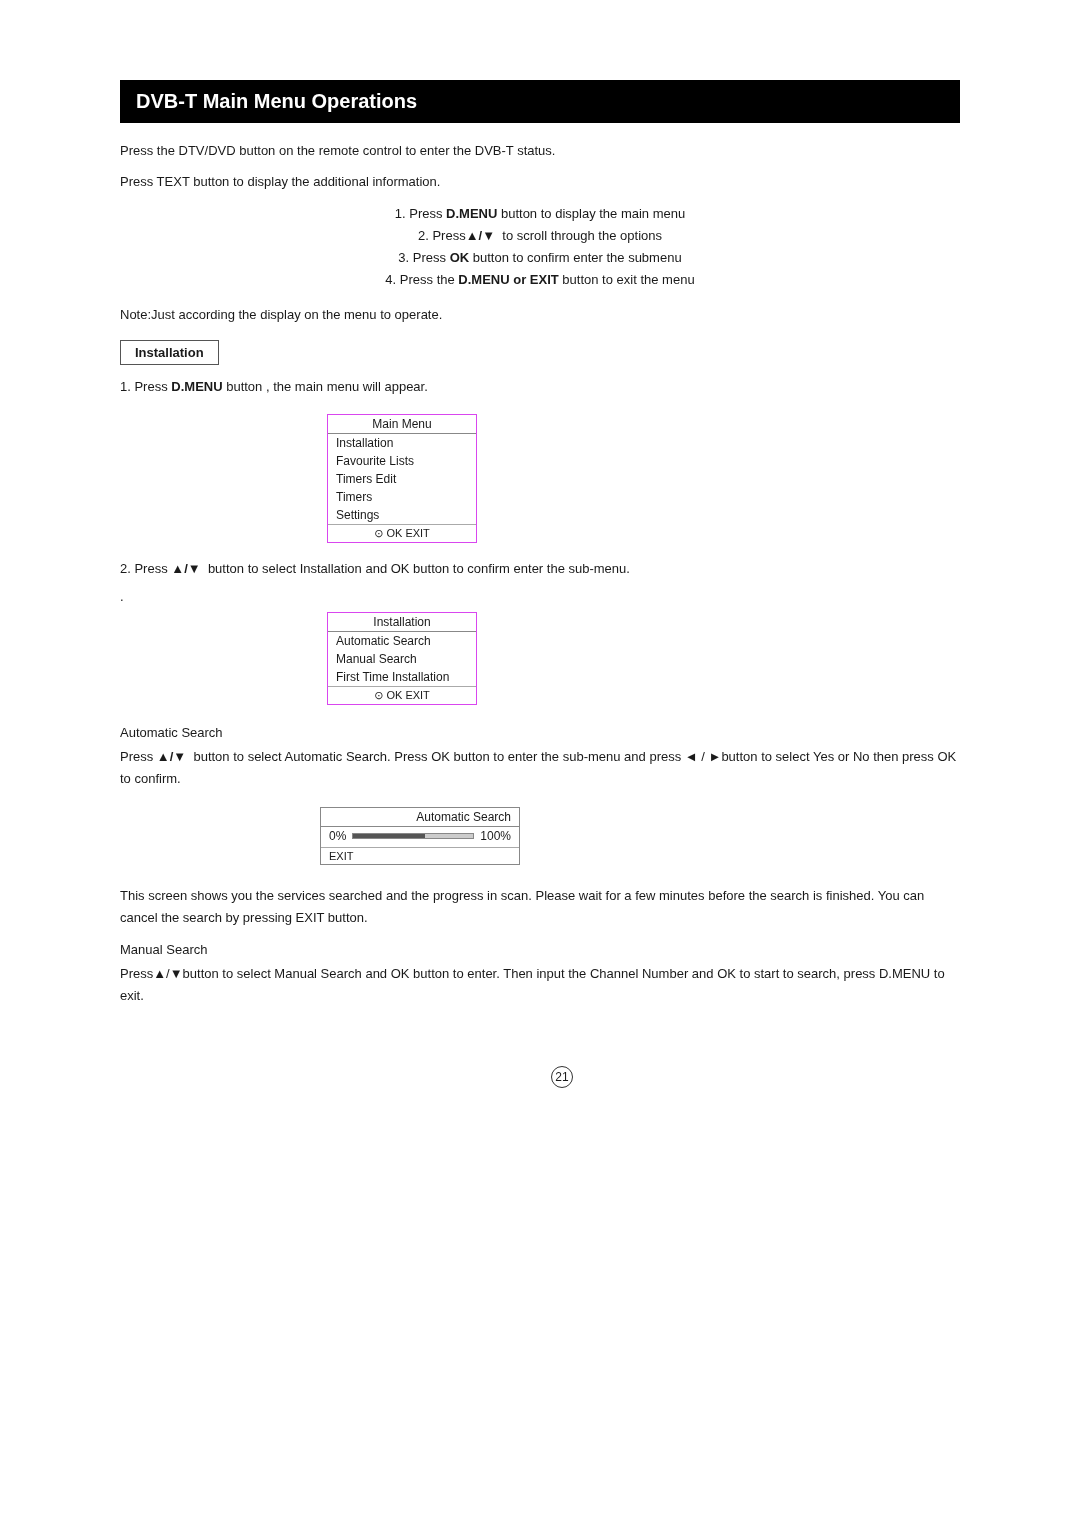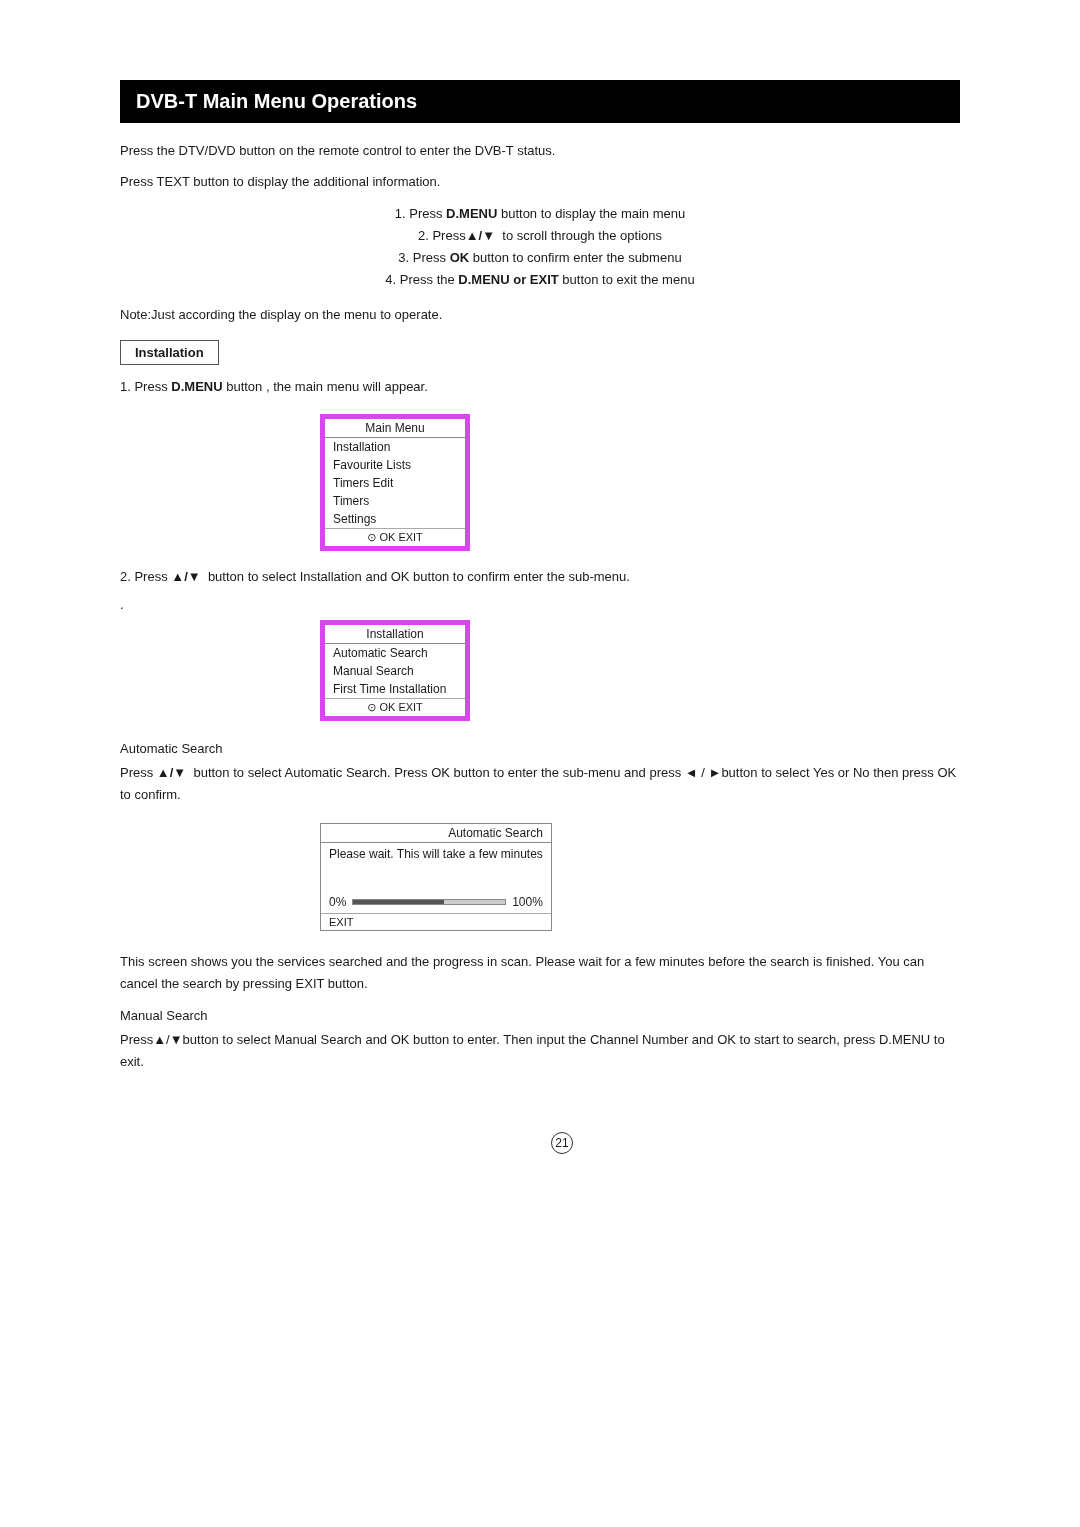--- a/index.html
+++ b/index.html
@@ -40,24 +40,24 @@
       padding: 4px 14px;
       font-weight: bold;
       font-size: 13px;
       margin-bottom: 12px;
     }
     .section-content {
       margin-bottom: 10px;
       line-height: 1.6;
     }
     .menu-diagram {
-      border: 5px solid #d946ef;
+      border: 1px solid #d946ef;
       display: inline-block;
       min-width: 150px;
-      margin: 6px 0 6px 0;
+      margin: 6px 0 6px 7px;
       font-size: 12px;
     }
     .menu-title-bar {
       border-bottom: 1px solid #888;
       text-align: center;
       padding: 2px 8px;
       font-size: 12px;
     }
     .menu-item {
       padding: 2px 8px;
@@ -197,21 +197,20 @@
 
 <p class="subsection-title">Automatic Search</p>
 
 <p class="body-para">
   Press <strong>▲/▼</strong>&nbsp; button to select Automatic Search. Press OK button to enter the sub-menu and press ◄ / ►button to select Yes or No then press OK to confirm.
 </p>
 
 <div class="diagram-wrap2">
   <div class="auto-search-diagram">
     <div class="auto-search-title-bar">Automatic Search</div>
-    <div class="auto-search-body">Please wait. This will take a few minutes</div>
     <div class="progress-row">
       <span>0%</span>
       <div class="progress-bar-outer">
         <div class="progress-bar-inner"></div>
       </div>
       <span>100%</span>
     </div>
     <div class="auto-search-footer">EXIT</div>
   </div>
 </div>

